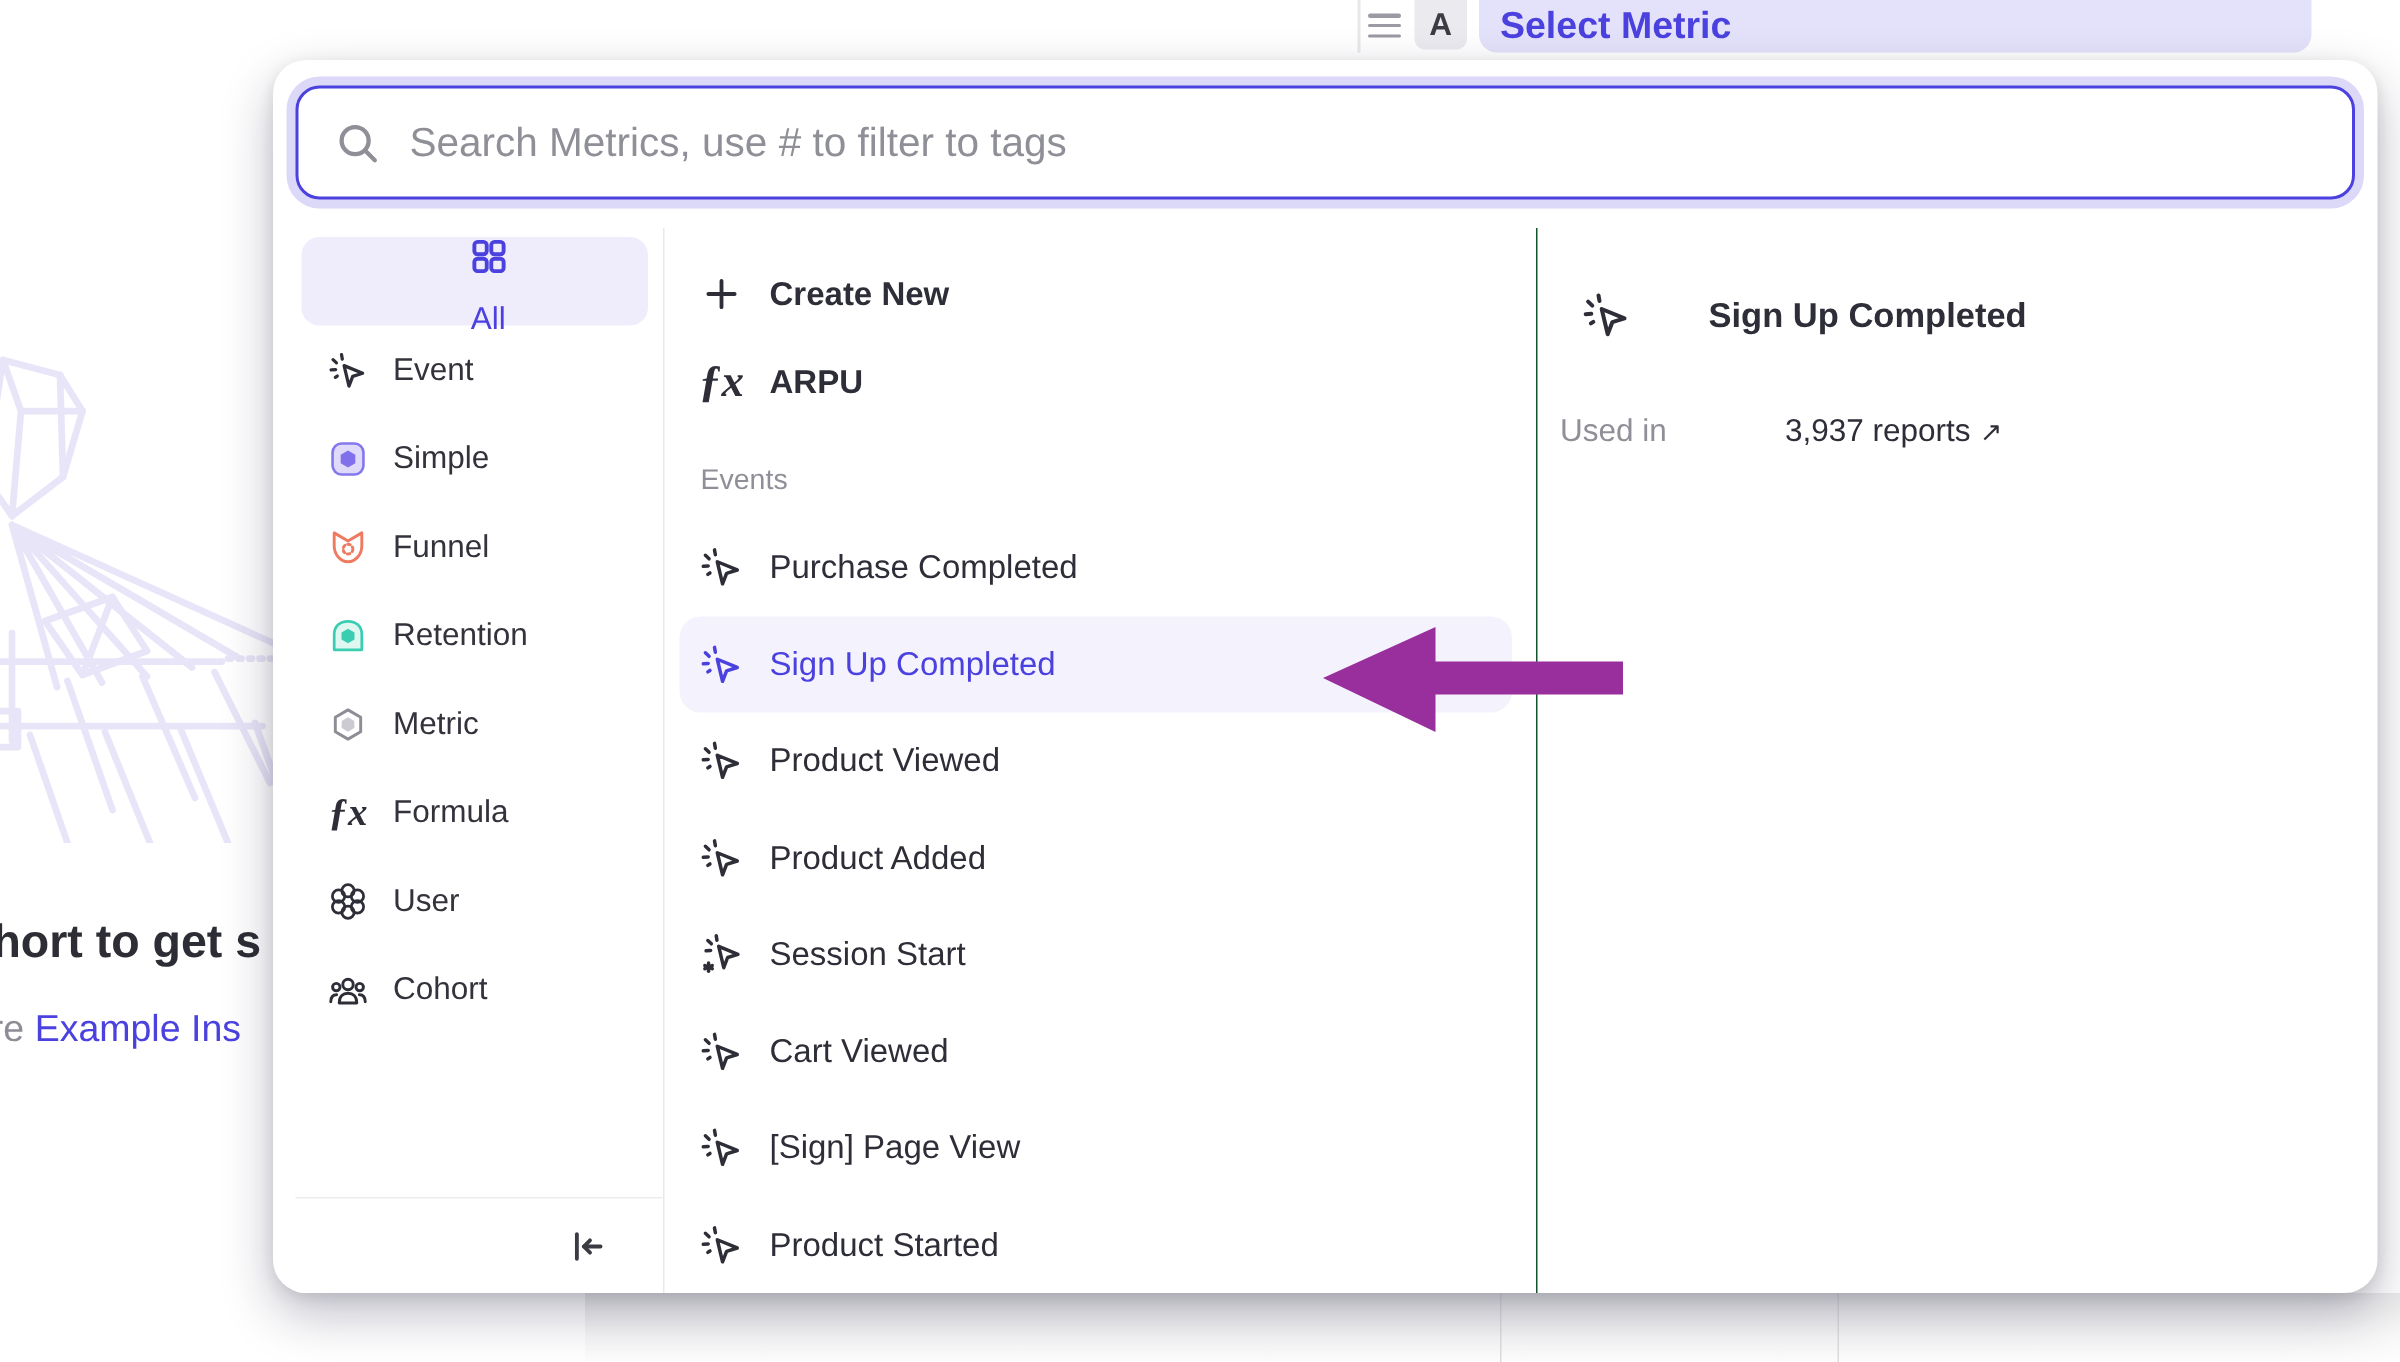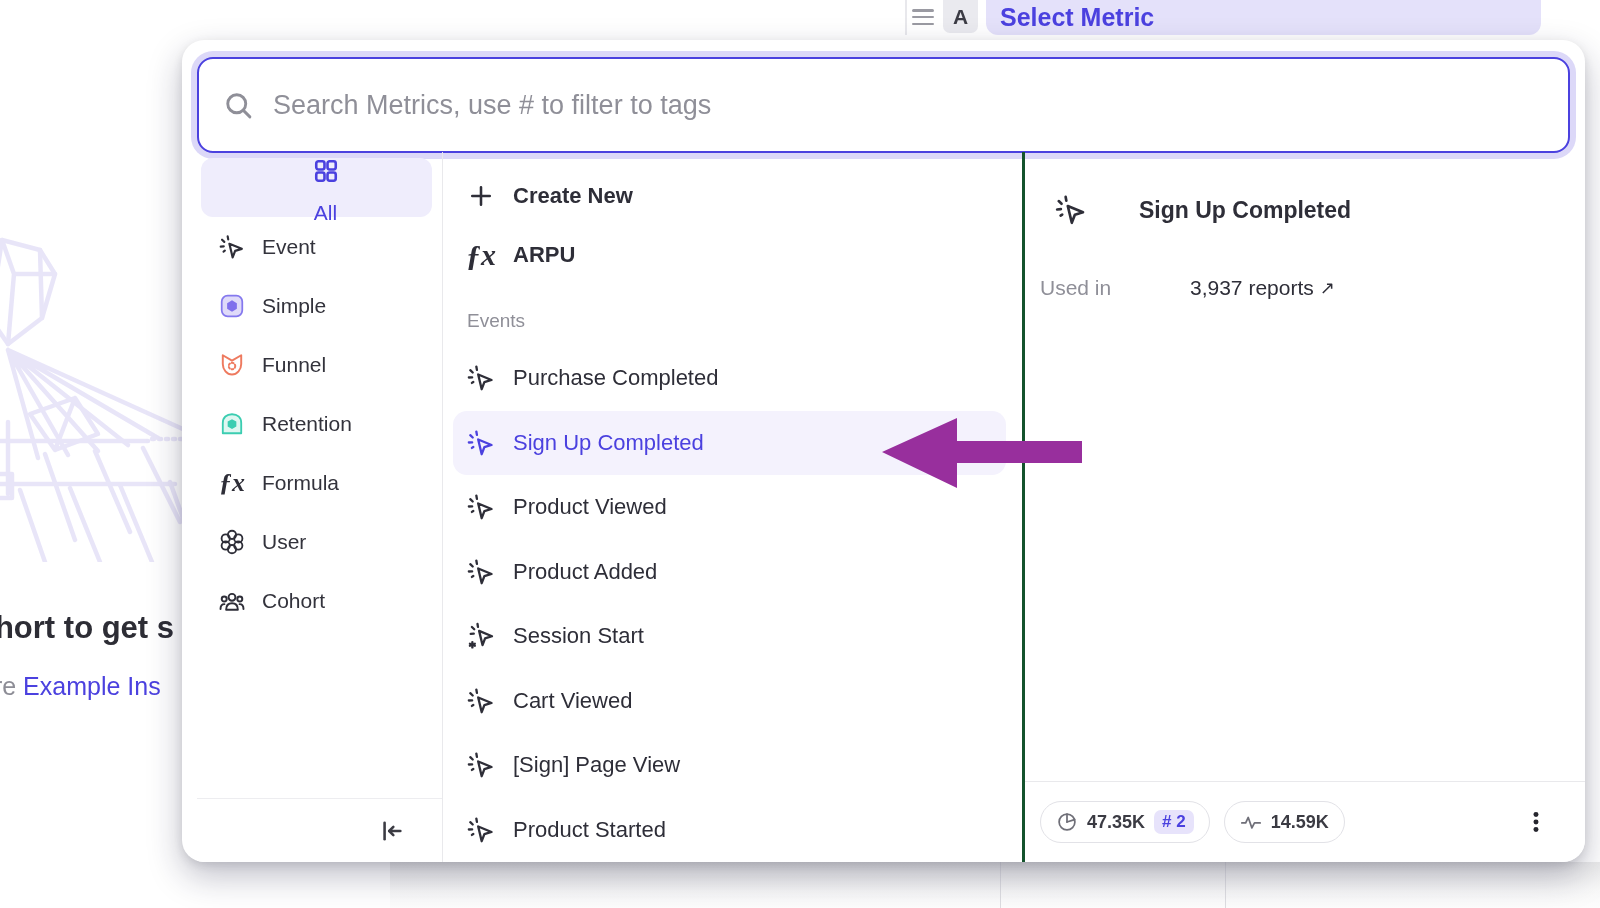--- a/index.html
+++ b/index.html
@@ -27,21 +27,21 @@
   .bg-linkline { position:absolute; left:-20px; top:672px; width:225px; overflow:hidden;
     font-size:25px; white-space:nowrap; }
   .bg-linkline .pre { color:#8d8d96; }
   .bg-linkline .lnk { color:#4b41df; font-weight:500; }
   .wireframe { position:absolute; left:0; top:222px; opacity:.6; }
 
   
   .dialog { position:absolute; left:182px; top:40px; width:1403px; height:822px;
     background:#fff; border-radius:22px; overflow:hidden;
     box-shadow:0 14px 34px rgba(25,25,60,.28), 0 3px 10px rgba(0,0,0,.10); z-index:10; }
-  .searchbar { position:absolute; left:15px; top:17px; width:1373px; height:96px;
+  .searchbar { position:absolute; left:15px; top:17px; width:1373px; height:76px;
     background:#fff; border:2.5px solid #4b41df; border-radius:16px;
     box-shadow:0 0 0 6px #dcd8f8; display:flex; align-items:center; padding:0 24px; }
   .searchbar input { border:none; outline:none; flex:1; font-size:27px; color:#2e2e38;
     font-family:"Liberation Sans", sans-serif; margin-left:20px; background:transparent; }
   .searchbar input::placeholder { color:#8f8f98; }
 
   .body { position:absolute; left:0; top:112px; width:1403px; height:710px; display:flex; padding-left:15px; }
 
   
   .side { width:246px; border-right:1px solid #e9e9ec; position:relative; padding:6px 10px 0 4px; }
@@ -49,21 +49,21 @@
     border-radius:12px; color:#33333c; font-size:21px; font-weight:500; cursor:pointer; }
   .side-item .ic { width:26px; height:26px; display:flex; align-items:center; justify-content:center; color:#2e2e38; }
   .side-item.sel { background:#efedfc; color:#4b41df;flex-direction:column; }
   .side-item.sel .ic { color:#4b41df; }
   .side-bottom { position:absolute; left:0; right:0; bottom:0; height:64px; border-top:1px solid #ededf0;
     display:flex; align-items:center; justify-content:flex-end; padding-right:34px; background:#fff; }
   .collapse-btn { width:34px; height:34px; display:flex; align-items:center; justify-content:center;
     color:#3b3b43; cursor:pointer; }
 
   
-  .mid { width:582px; border-right:3px solid #14532d; padding:14px 16px 0 10px; overflow:hidden; }
+  .mid { width:582px; border-right:1px solid #14532d; padding:14px 16px 0 10px; overflow:hidden; }
   .mid-row { height:59px; display:flex; align-items:center; gap:18px; padding-left:14px;
     font-size:22px; font-weight:600; color:#2e2e38; cursor:pointer; }
   .mid-row .ic { width:28px; height:28px; display:flex; align-items:center; justify-content:center; color:#2e2e38; }
   .sect { height:62px; display:flex; align-items:flex-end; padding:0 0 14px 14px;
     color:#8f8f98; font-size:19px; font-weight:500; }
   .ev-row { height:64.5px; display:flex; align-items:center; gap:18px; padding-left:14px;
     font-size:22px; font-weight:500; color:#2e2e38; border-radius:14px; cursor:pointer; }
   .ev-row .ic { width:28px; height:28px; display:flex; align-items:center; justify-content:center; color:#2e2e38; }
   .ev-row.sel { background:#f4f2fd; color:#4b41df; }
   .ev-row.sel .ic { color:#4b41df; }
@@ -262,20 +262,28 @@
         </div>
         <div class="side-item">
           <span class="ic">
               <svg width="26" height="26" viewBox="0 0 24 24">
                 <use href="#i-retention"></use>
               </svg>
             </span>
           <span>Retention</span>
         </div>
         <div class="side-item">
+          <span class="ic">
+              <svg width="26" height="26" viewBox="0 0 24 24">
+                <use href="#i-metric"></use>
+              </svg>
+            </span>
+          <span>Metric</span>
+        </div>
+        <div class="side-item">
           <span class="ic fxglyph">ƒx</span>
           <span>Formula</span>
         </div>
         <div class="side-item">
           <span class="ic">
               <svg width="26" height="26" viewBox="0 0 24 24">
                 <use href="#i-user"></use>
               </svg>
             </span>
           <span>User</span>
@@ -385,46 +393,20 @@
                 <use href="#i-event"></use>
               </svg>
           </span>
           <span class="d-title">Sign Up Completed</span>
         </div>
         <div class="d-used">
           <span class="lab">Used in</span>
           <span class="val">3,937 reports</span>
           <span class="val arrow">↗</span>
         </div>
-        <div class="d-bottom">
-          <div class="pill">
-            <span class="ic">
-              <svg width="22" height="22" viewBox="0 0 24 24">
-                  <use href="#i-pie"></use>
-                </svg>
-              </span>
-            <span class="num">47.35K</span>
-            <span class="chip"># 2</span>
-          </div>
-          <div class="pill">
-            <span class="ic">
-              <svg width="22" height="22" viewBox="0 0 24 24">
-                  <use href="#i-activity"></use>
-                </svg>
-              </span>
-            <span class="num">14.59K</span>
-          </div>
-          <span class="kebab">
-            <svg width="26" height="30" viewBox="0 0 24 24">
-              <circle cx="12" cy="5" r="2.3" fill="currentColor"></circle>
-              <circle cx="12" cy="12" r="2.3" fill="currentColor"></circle>
-              <circle cx="12" cy="19" r="2.3" fill="currentColor"></circle>
-            </svg>
-          </span>
-        </div>
       </div>
     </div>
   </div>
 
   <svg class="anno" width="230" height="95" viewBox="0 0 230 95">
     <polygon points="22,47 97,13 97,36 222,36 222,58 97,58 97,83" fill="#982f9d"></polygon>
   </svg>
 
 </div>
 

